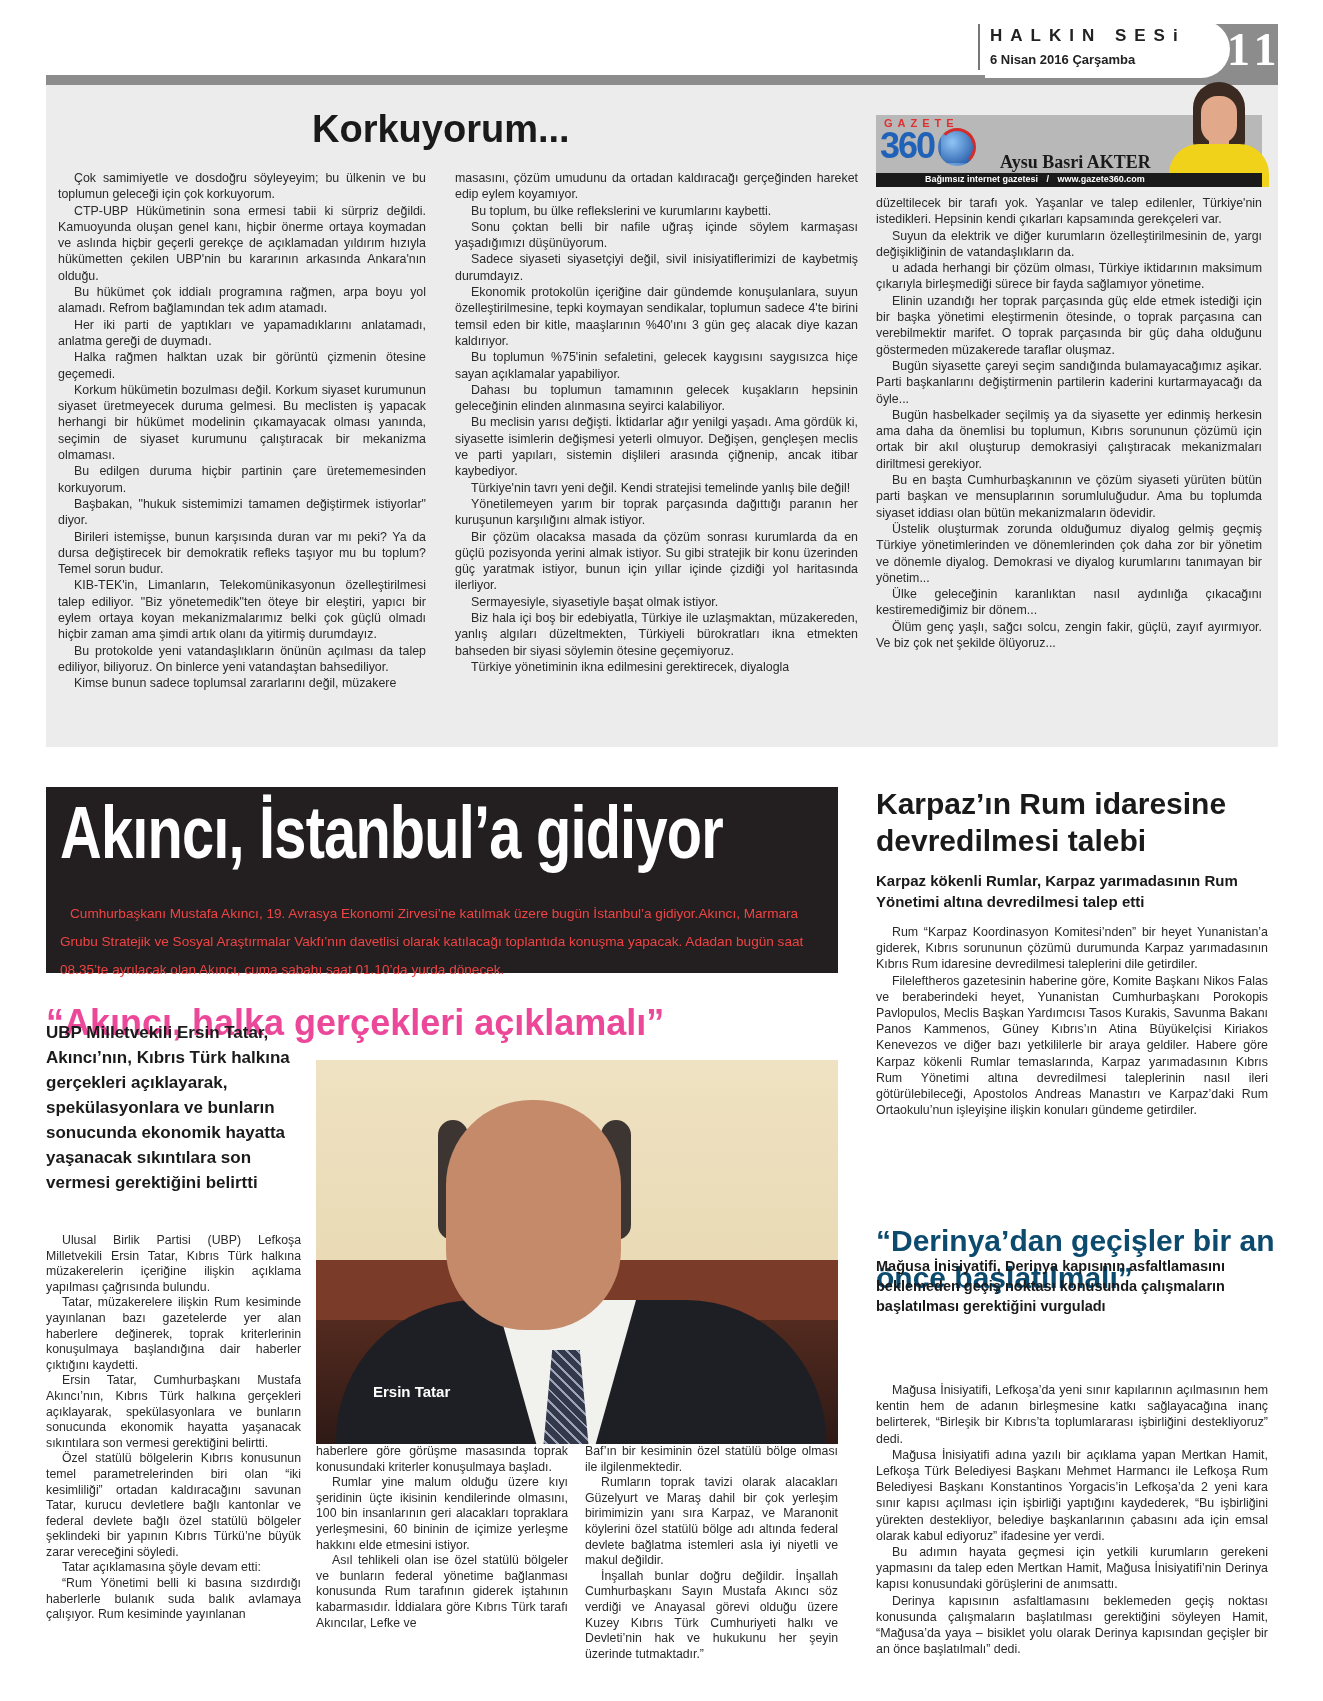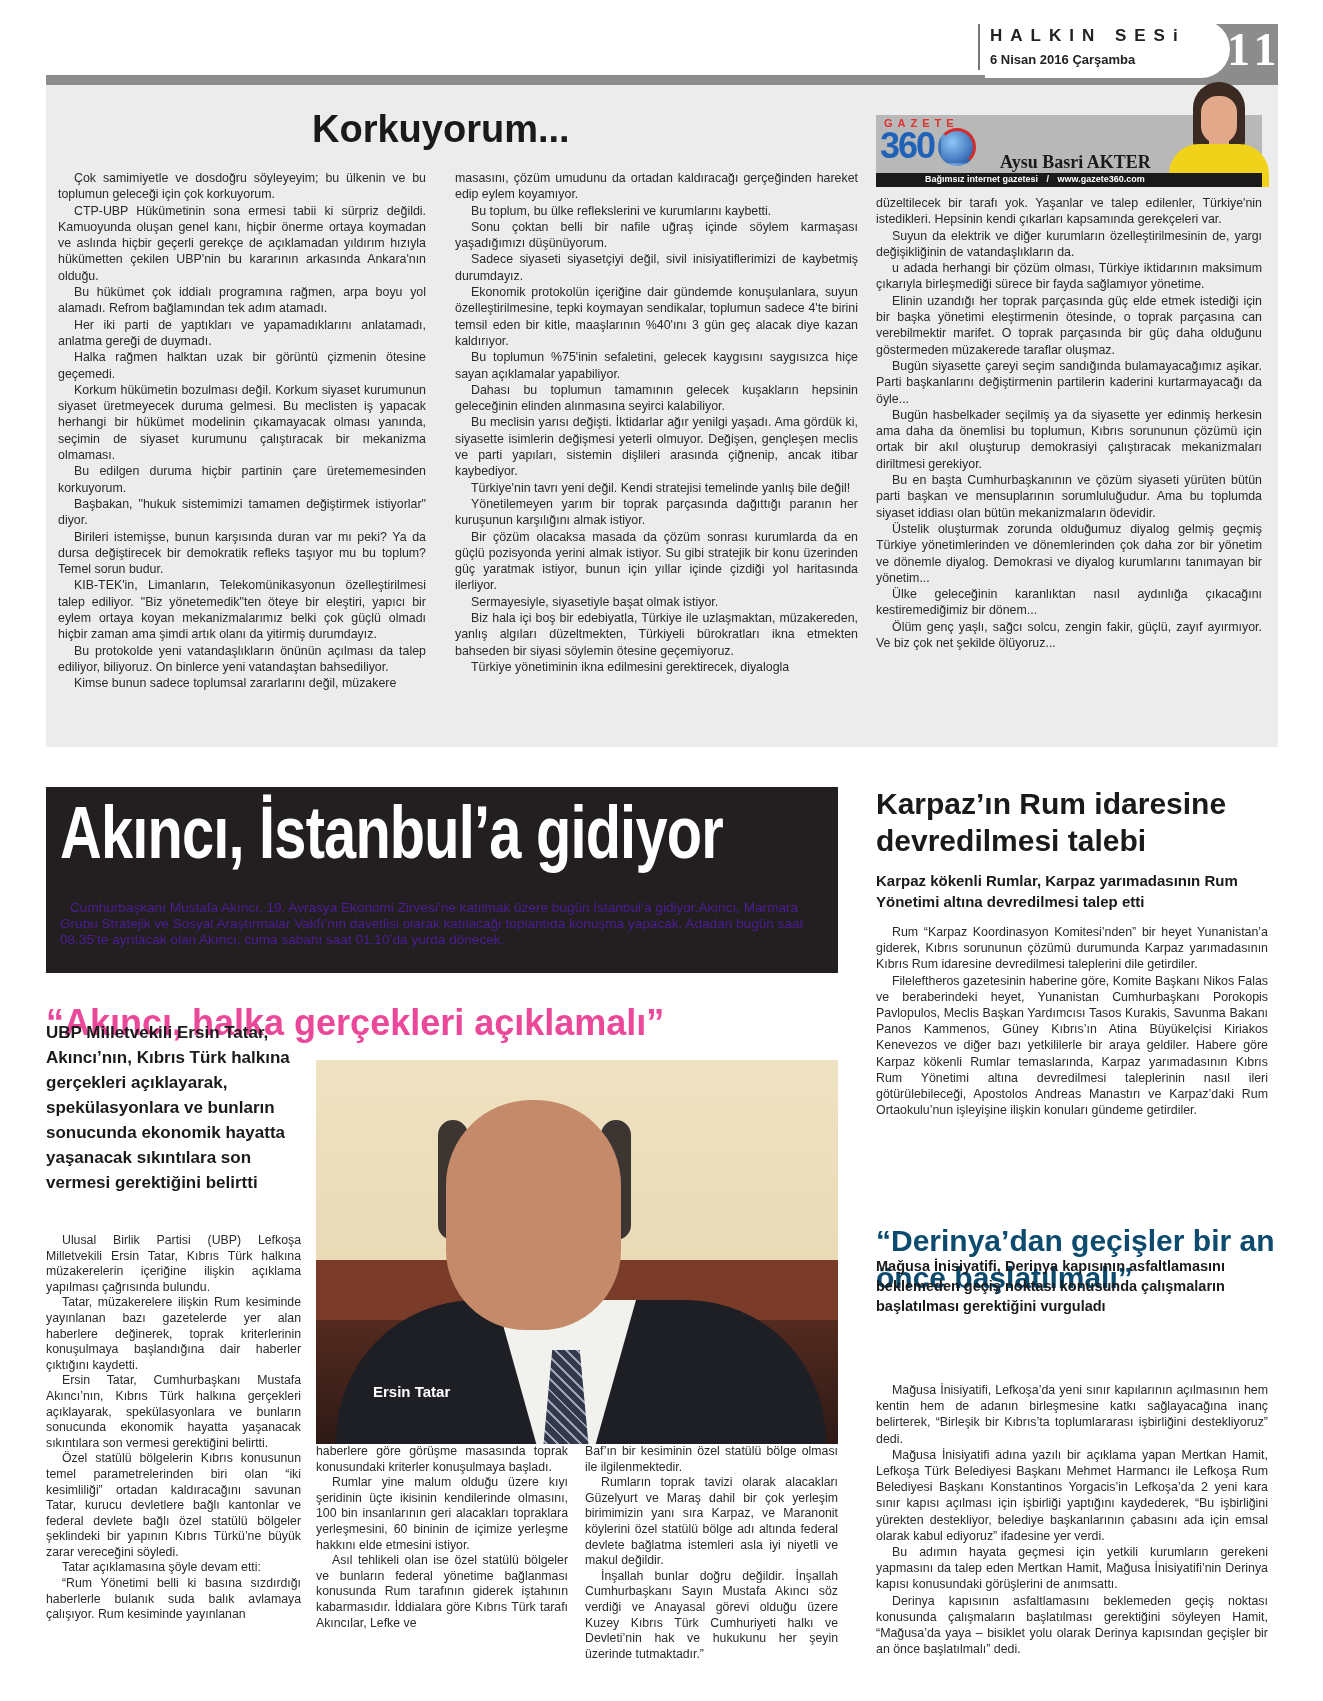--- a/index.html
+++ b/index.html
@@ -33,21 +33,21 @@
 
   .txt { position: absolute; font-size: 12.4px; line-height: 16.3px; text-align: justify; color: #2a2a2a; font-family: "Liberation Sans", sans-serif; }
   .txt p { text-indent: 16px; }
   .c1 { left: 58px; top: 170px; width: 368px; }
   .c2 { left: 455px; top: 170px; width: 403px; }
   .c3 { left: 876px; top: 195px; width: 386px; }
 
   
   .blk { position: absolute; left: 46px; top: 787px; width: 792px; height: 186px; background: #231f20; }
   .blk-title { position: absolute; left: 60px; top: 790px; width: 770px; font-family: "Liberation Sans", sans-serif; font-size: 74px; font-weight: bold; color: #fff; transform: scaleX(0.78); transform-origin: left top; white-space: nowrap; letter-spacing: -1px; }
-  .blk-text { position: absolute; left: 60px; top: 900px; width: 772px; font-size: 13.6px; line-height: 16px; color: #4c1d95; }
+  .blk-text { position: absolute; left: 60px; top: 900px; width: 772px; font-size: 13.6px; line-height: 28px; color: #ef4444; }
   .blk-text p { text-indent: 10px; }
 
   
   .tat-title { position: absolute; left: 46px; top: 1002px; font-size: 36px; font-weight: bold; color: #ec4899; white-space: nowrap; }
   .tat-sub { position: absolute; left: 46px; top: 1020px; width: 260px; font-size: 17px; line-height: 25px; font-weight: bold; color: #1a1a1a; }
   .photo { position: absolute; left: 316px; top: 1060px; width: 522px; height: 384px; background: linear-gradient(180deg, #efe2c2 0%, #e9d9b4 60%, #5a2d20 62%, #2e1a16 100%); overflow: hidden; }
   .photo .back { position: absolute; left: 0; top: 200px; width: 522px; height: 60px; background: #7a3b28; }
   .photo .suit { position: absolute; left: 20px; top: 240px; width: 490px; height: 160px; background: #1e1f24; border-radius: 140px 140px 0 0; }
   .photo .shirt { position: absolute; left: 180px; top: 240px; width: 140px; height: 150px; background: #f1f1ee; clip-path: polygon(0 0, 100% 0, 70% 100%, 30% 100%); }
   .photo .tie { position: absolute; left: 227px; top: 290px; width: 46px; height: 100px; background: repeating-linear-gradient(45deg, #33384a 0 6px, #9aa3b8 6px 8px); clip-path: polygon(20% 0, 80% 0, 100% 100%, 0 100%); }

